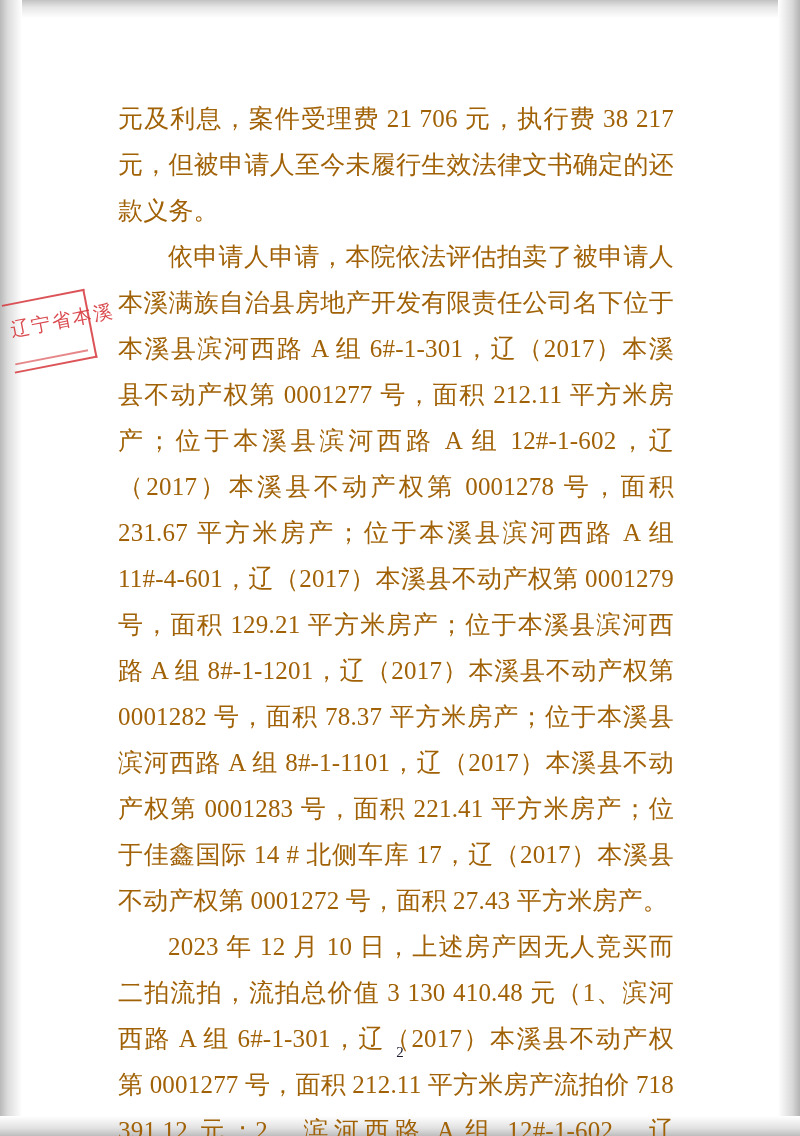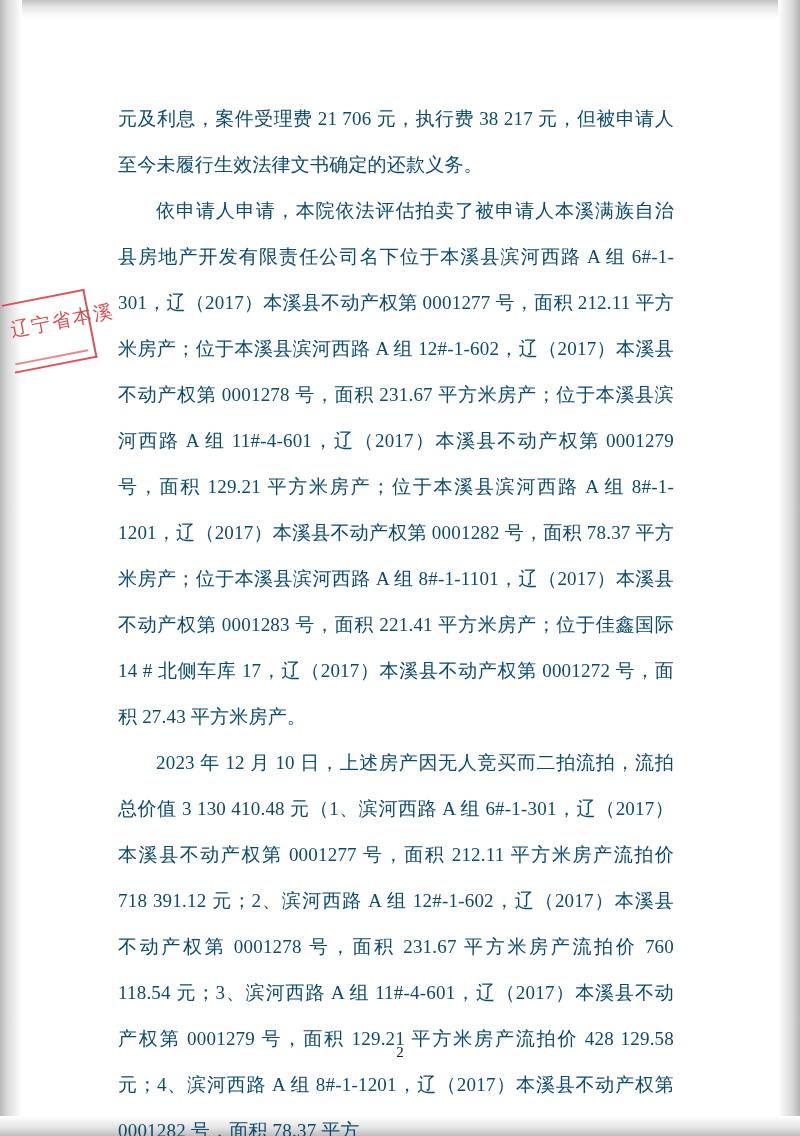--- a/index.html
+++ b/index.html
@@ -50,23 +50,23 @@
   }
 
   .content {
     position: absolute;
     left: 118px;
     top: 96px;
     width: 572px;
   }
   p.para {
     margin: 0 16px 0 0;
-    font-size: 19px;
+    font-size: 25px;
     line-height: 46px;
-    color: #0c4a6e;
+    color: #a16207;
     text-align: justify;
     text-justify: inter-ideograph;
     letter-spacing: 0.2px;
     text-indent: 0;
   }
   p.indent {
     text-indent: 2em;
   }
   .page-number {
     position: absolute;

